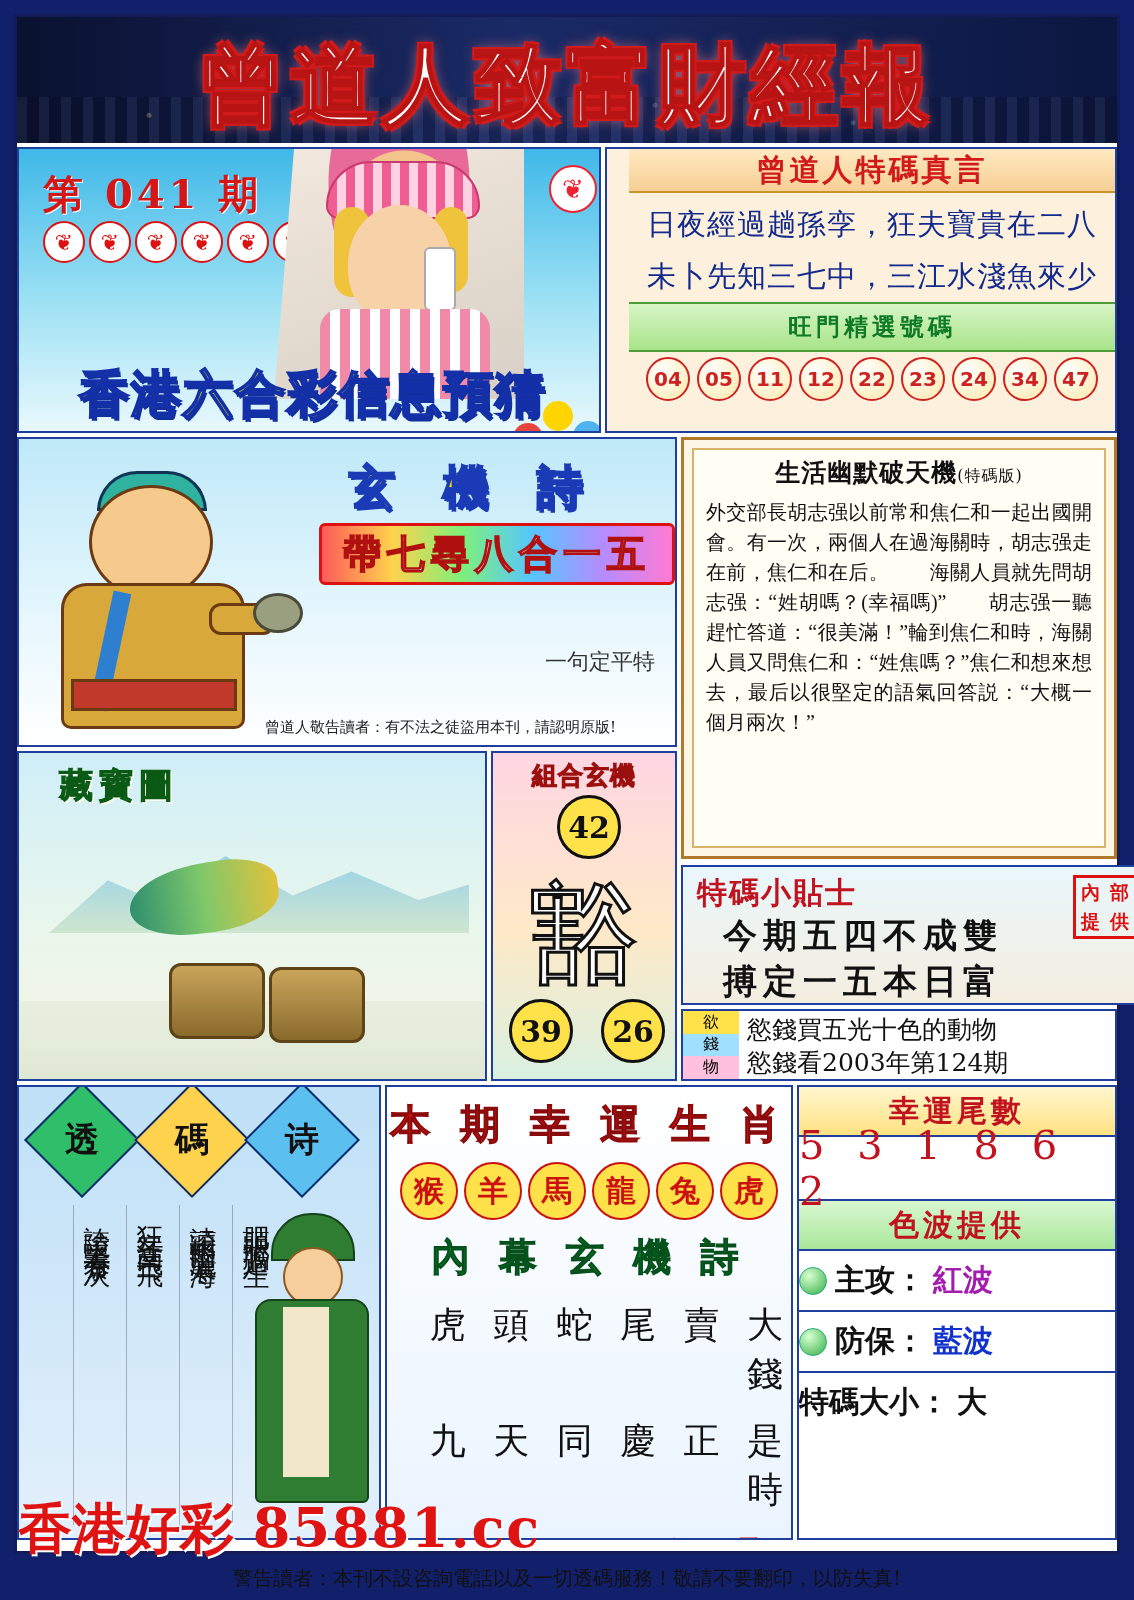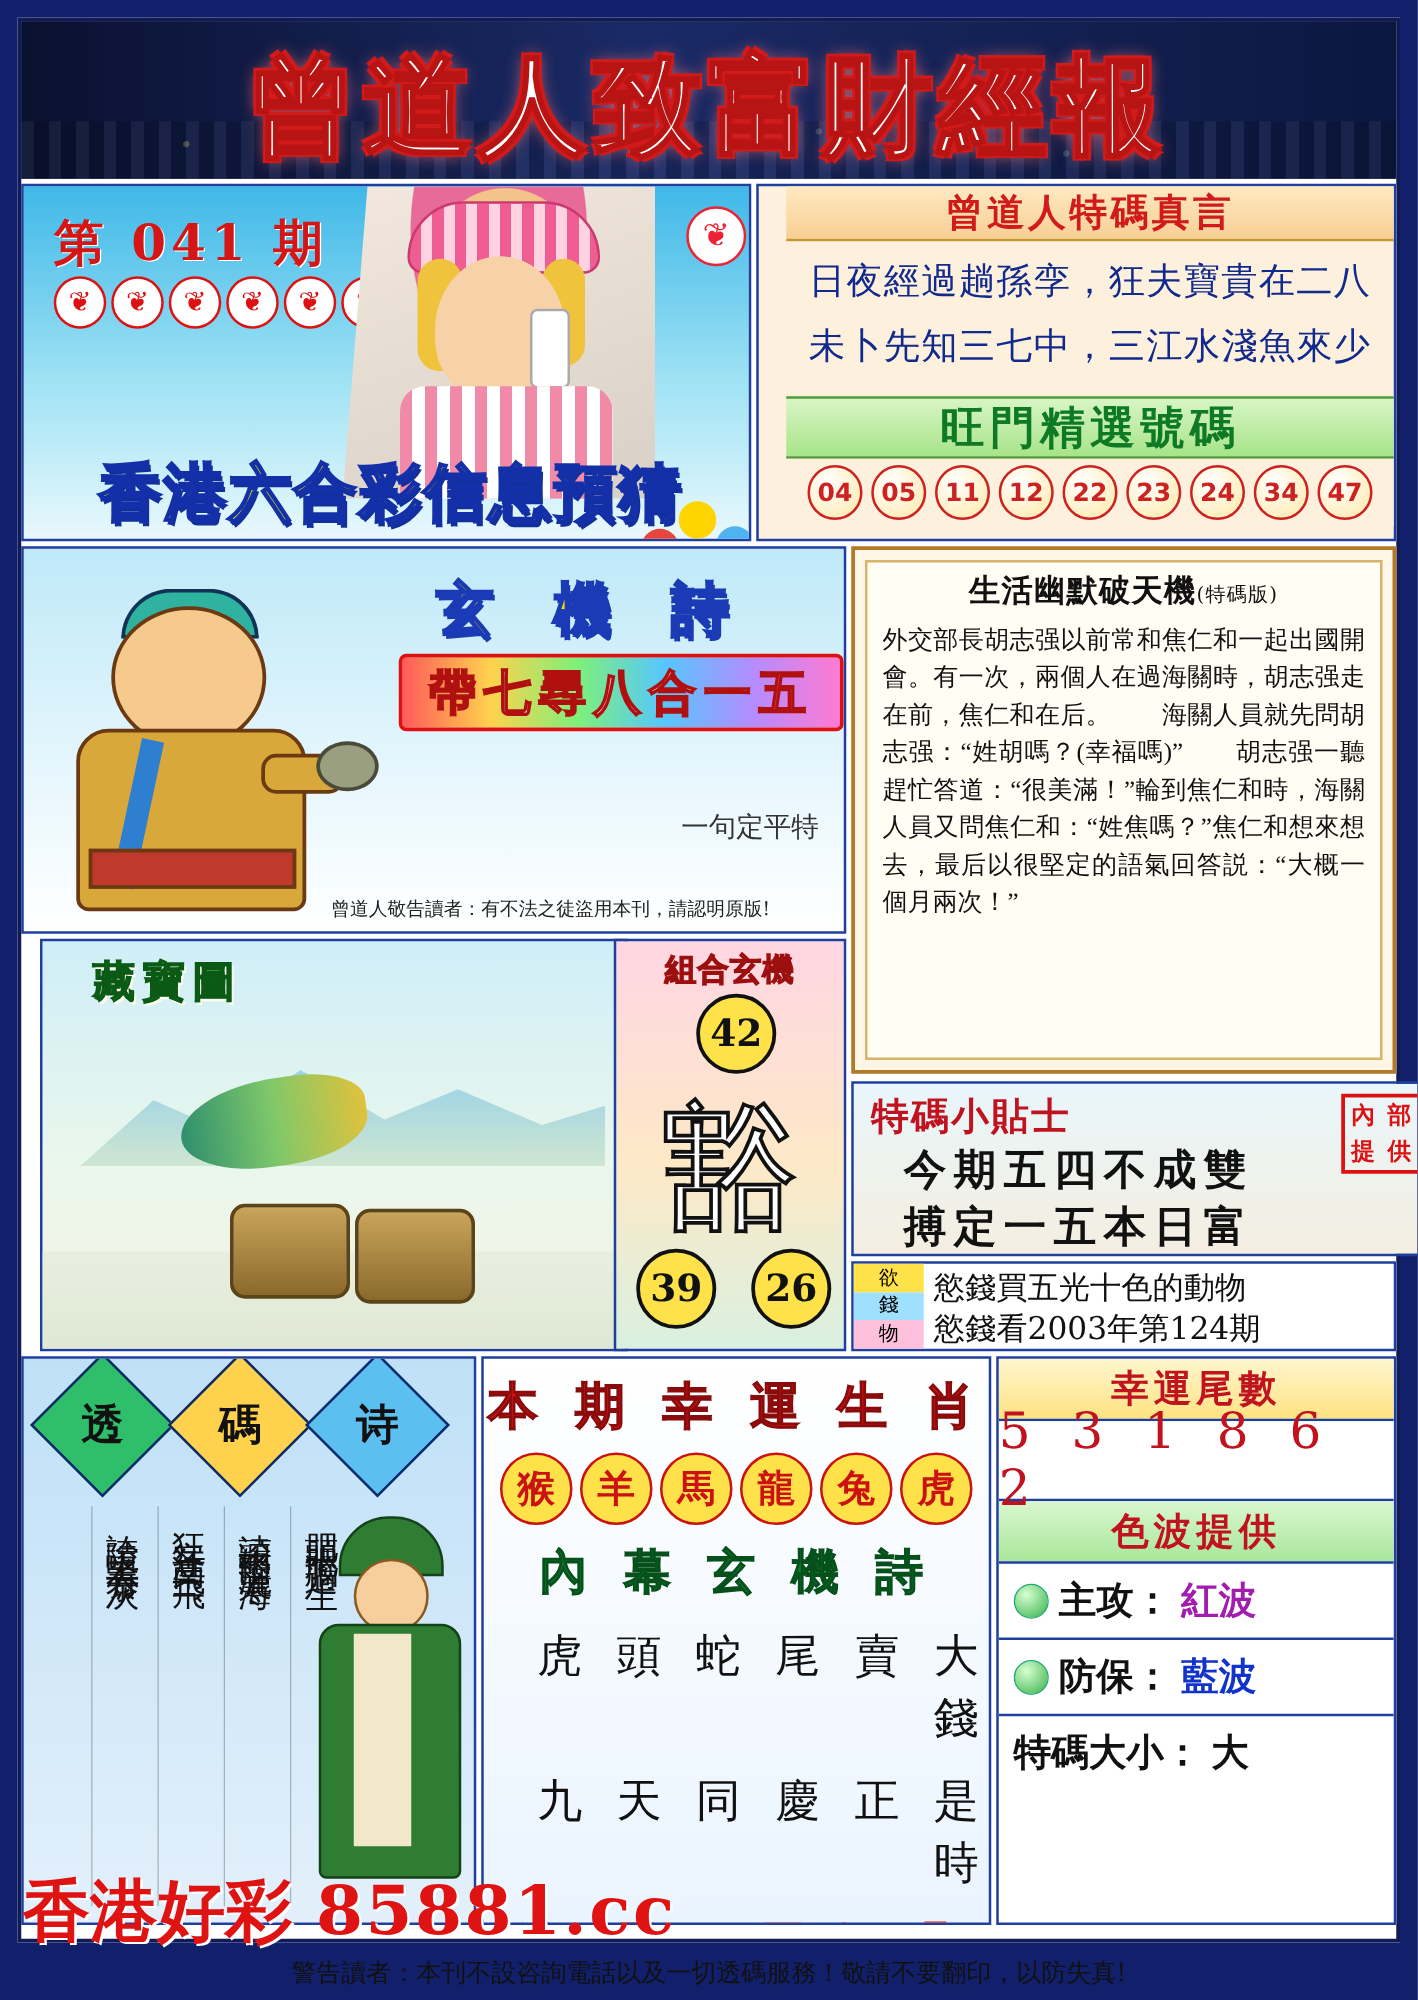--- a/index.html
+++ b/index.html
@@ -61,22 +61,22 @@
   .tl-title{position:absolute;left:14px;top:212px;width:560px;text-align:center;
     font-family:"DejaVu Serif",serif;font-weight:bold;font-size:50px;letter-spacing:2px;
     color:#e8f400;-webkit-text-stroke:2px #1330a8;text-shadow:2px 3px 0 #12309c;}
 
   
   .tr{position:absolute;left:605px;top:147px;width:512px;height:286px;border:2px solid #1f3f9e;
     box-sizing:border-box;background:#fdf1de;overflow:hidden;padding-left:22px;}
   .tr-h1{height:42px;background:linear-gradient(180deg,#ffe9c2,#f7cf94);display:flex;align-items:center;justify-content:center;
     font-family:"DejaVu Serif",serif;font-weight:bold;font-size:30px;color:#d11a1a;letter-spacing:3px;border-bottom:2px solid #c9972f;}
   .poem{padding:10px 8px 0;font-family:"DejaVu Serif",serif;font-size:29px;color:#122a8c;line-height:1.45;text-align:center;letter-spacing:1px;}
-  .tr-h2{margin-top:20px;height:46px;background:linear-gradient(180deg,#d8f5c5,#a7e489);display:flex;align-items:center;justify-content:center;
-    font-family:Liberation Mono, monospace;font-weight:bold;font-size:36px;color:#0f7a25;letter-spacing:4px;border-top:2px solid #4f9b3a;border-bottom:2px solid #4f9b3a;}
+  .tr-h2{margin-top:5px;height:46px;background:linear-gradient(180deg,#d8f5c5,#a7e489);display:flex;align-items:center;justify-content:center;
+    font-family:Liberation Mono, monospace;font-weight:bold;font-size:24px;color:#0f7a25;letter-spacing:4px;border-top:2px solid #4f9b3a;border-bottom:2px solid #4f9b3a;}
   .nums{display:flex;gap:7px;justify-content:center;align-items:center;height:54px;background:#fdf1de;}
   .numball{width:40px;height:40px;border-radius:50%;border:2px solid #c22;display:flex;align-items:center;justify-content:center;
     font-size:20px;font-weight:bold;color:#c22;background:radial-gradient(circle at 35% 30%,#fff,#ffe9a8);}
 
   
   .ml{position:absolute;left:17px;top:437px;width:660px;height:310px;border:2px solid #1f3f9e;box-sizing:border-box;
     background:linear-gradient(180deg,#bfe9f8 0%,#e7f7fd 60%,#ffffff 100%);overflow:hidden;}
   .xj-title{position:absolute;left:330px;top:18px;font-family:"DejaVu Serif",serif;font-weight:bold;font-size:46px;
     letter-spacing:16px;color:#f3e000;-webkit-text-stroke:2px #1a3bb5;text-shadow:2px 3px 0 #1a3bb5;}
   .xj-bar{position:absolute;left:300px;top:84px;width:350px;height:56px;border:3px solid #d11;border-radius:6px;
@@ -99,21 +99,21 @@
   
   .mr{position:absolute;left:681px;top:437px;width:436px;height:422px;border:3px solid #b07a2a;box-sizing:border-box;
     background:#fdf6e6;overflow:hidden;}
   .mr-inner{position:absolute;inset:8px;border:2px solid #d8b36a;background:#fffdf4;padding:6px 12px;box-sizing:border-box;}
   .mr-h{text-align:center;font-family:"DejaVu Serif",serif;font-weight:bold;font-size:25px;color:#111;letter-spacing:1px;}
   .mr-h small{font-size:16px;font-weight:normal;}
   .mr-body{margin-top:8px;font-family:Liberation Serif, serif;font-size:20px;line-height:1.5;color:#111;text-align:justify;}
 
   
   .tz{position:absolute;left:17px;top:751px;width:470px;height:330px;border:2px solid #1f3f9e;box-sizing:border-box;
-    background:linear-gradient(180deg,#cfeef8 0%,#eaf7ec 55%,#f6f2e2 100%);overflow:hidden;margin-left:15px;}
+    background:linear-gradient(180deg,#cfeef8 0%,#eaf7ec 55%,#f6f2e2 100%);overflow:hidden;}
   .tz-title{position:absolute;left:40px;top:10px;font-family:"DejaVu Serif",serif;font-weight:bold;font-size:34px;
     letter-spacing:6px;color:#1a8a2a;-webkit-text-stroke:1px #0a5a16;text-shadow:2px 2px 0 #ffe;}
   .tz-mount{position:absolute;left:30px;top:70px;width:420px;height:110px;
     background:linear-gradient(180deg,#9fd4e6 0 40%,#cfe6d0 100%);
     clip-path:polygon(0 100%,14% 52%,26% 72%,42% 30%,58% 66%,72% 44%,88% 70%,100% 56%,100% 100%);}
   .tz-bird{position:absolute;left:110px;top:110px;width:150px;height:70px;
     background:linear-gradient(90deg,#2f8f6e,#7fc86a,#e0c23c);border-radius:60% 40% 50% 50%;transform:rotate(-8deg);}
   .tz-stumps{position:absolute;left:150px;top:210px;width:220px;height:80px;}
   .stump{position:absolute;width:90px;height:70px;border-radius:12px;background:linear-gradient(180deg,#c9a45a,#8a6a2c);border:3px solid #5d4318;}
   .tz-water{position:absolute;left:0;bottom:0;width:100%;height:78px;background:linear-gradient(180deg,#e9efe0,#dfe8d4);}
@@ -176,21 +176,21 @@
 
   
   .rc{position:absolute;left:797px;top:1085px;width:320px;height:455px;border:2px solid #1f3f9e;box-sizing:border-box;
     background:#ffffff;overflow:hidden;}
   .rc-h{height:48px;background:linear-gradient(180deg,#fff6cf,#ffe281);display:flex;align-items:center;justify-content:center;
     font-family:"DejaVu Serif",serif;font-weight:bold;font-size:30px;color:#c1121f;letter-spacing:4px;border-bottom:2px solid #1f3f9e;}
   .rc-tail{height:62px;display:flex;align-items:center;justify-content:center;font-family:"DejaVu Serif",serif;font-size:40px;
     letter-spacing:10px;color:#c1121f;border-bottom:2px solid #1f3f9e;background:#fff;}
   .rc-h2{height:48px;background:linear-gradient(180deg,#d9f7d0,#a9e79a);display:flex;align-items:center;justify-content:center;
     font-family:"DejaVu Serif",serif;font-weight:bold;font-size:30px;color:#c1121f;letter-spacing:4px;border-bottom:2px solid #1f3f9e;}
-  .rc-row{height:59px;display:flex;align-items:center;gap:8px;padding-left:12px;border-bottom:2px solid #1f3f9e;
+  .rc-row{height:59px;display:flex;align-items:center;gap:8px;border-bottom:2px solid #1f3f9e;
     font-family:"DejaVu Serif",serif;font-size:30px;}
   .rc-row .k{font-weight:bold;color:#111;}
   .rc-row .v{font-weight:bold;}
   .bball{width:26px;height:26px;border-radius:50%;background:radial-gradient(circle at 35% 30%,#d8ffd0,#35b04a);border:1px solid #2a7;}
 
   
   .wm{position:absolute;left:18px;bottom:34px;font-family:"DejaVu Serif",serif;font-weight:bold;font-size:54px;color:#e01313;
     text-shadow:2px 2px 0 #fff;}
   .wm .site{color:#e01313;letter-spacing:2px;}
   .disclaimer{position:absolute;left:0;right:0;bottom:8px;text-align:center;font-family:"DejaVu Serif",serif;font-size:20px;color:#111;}

